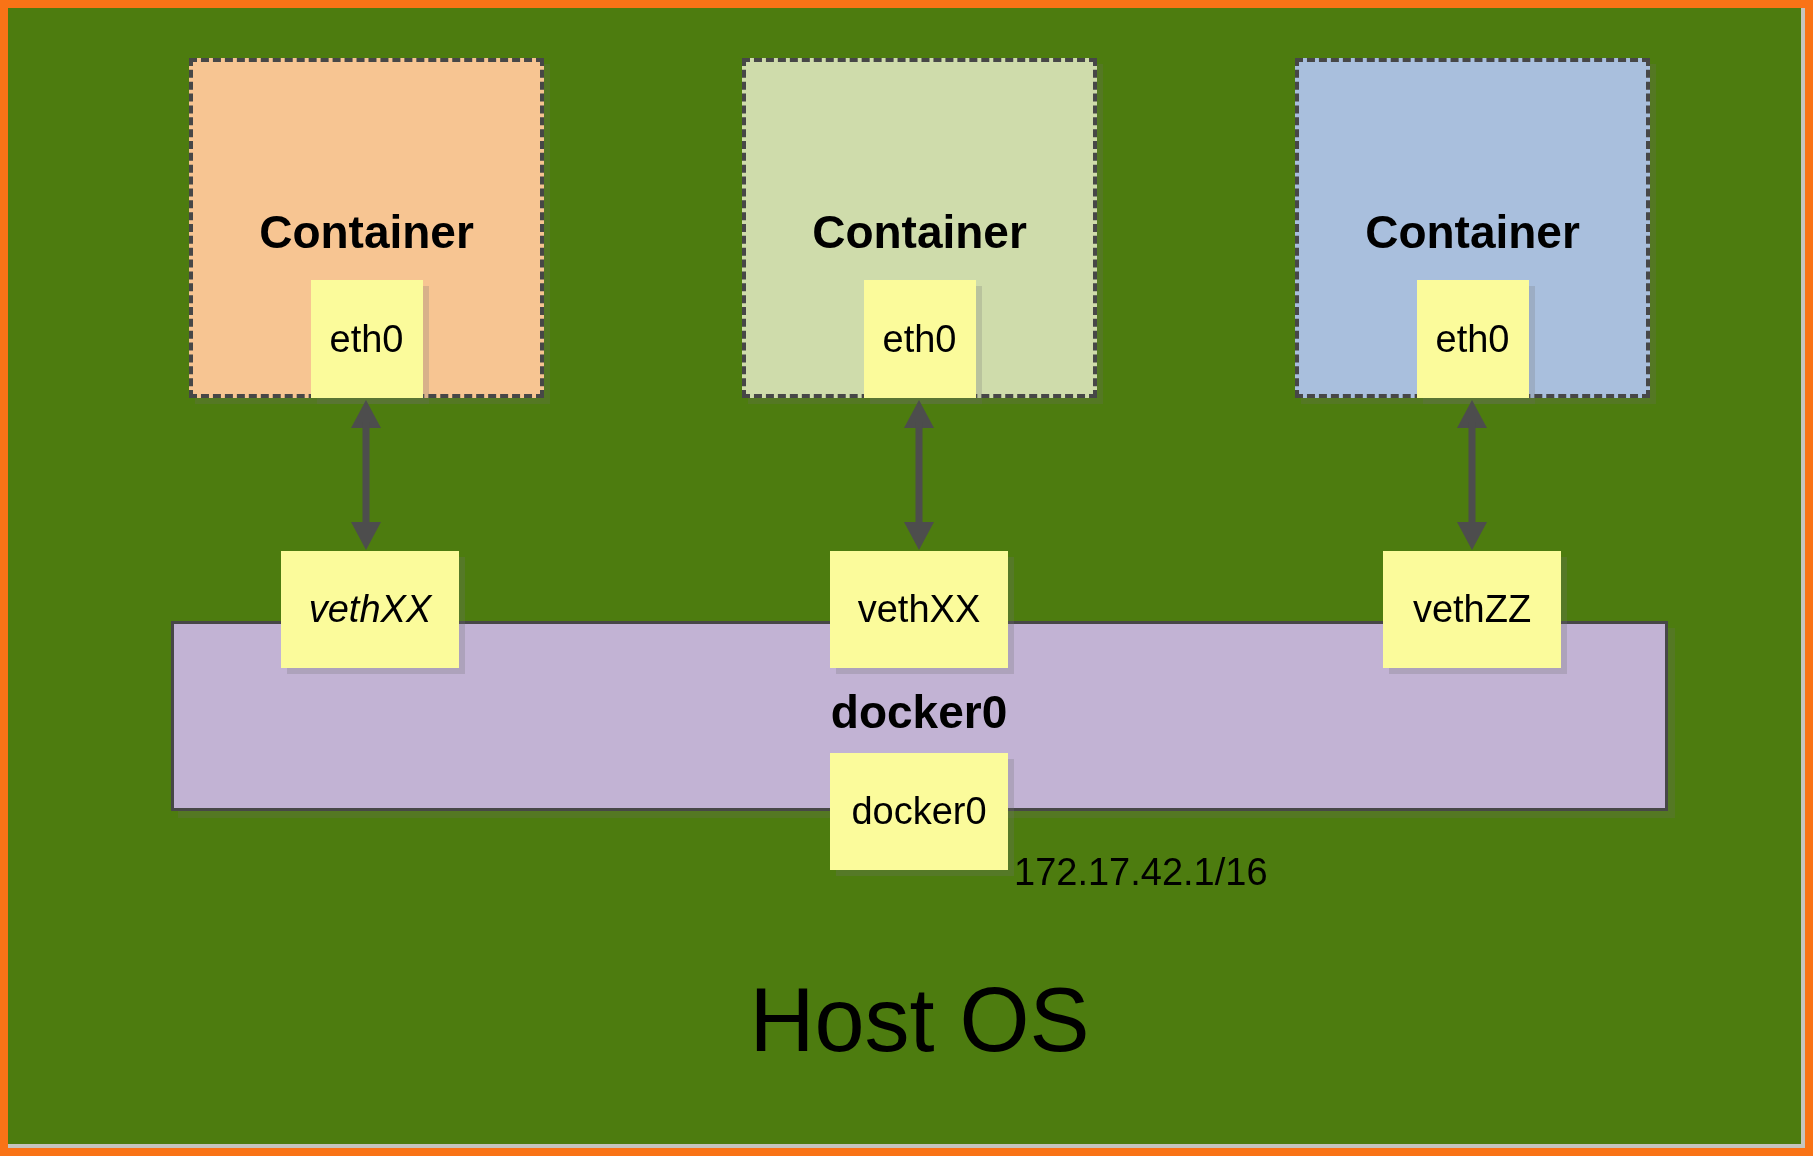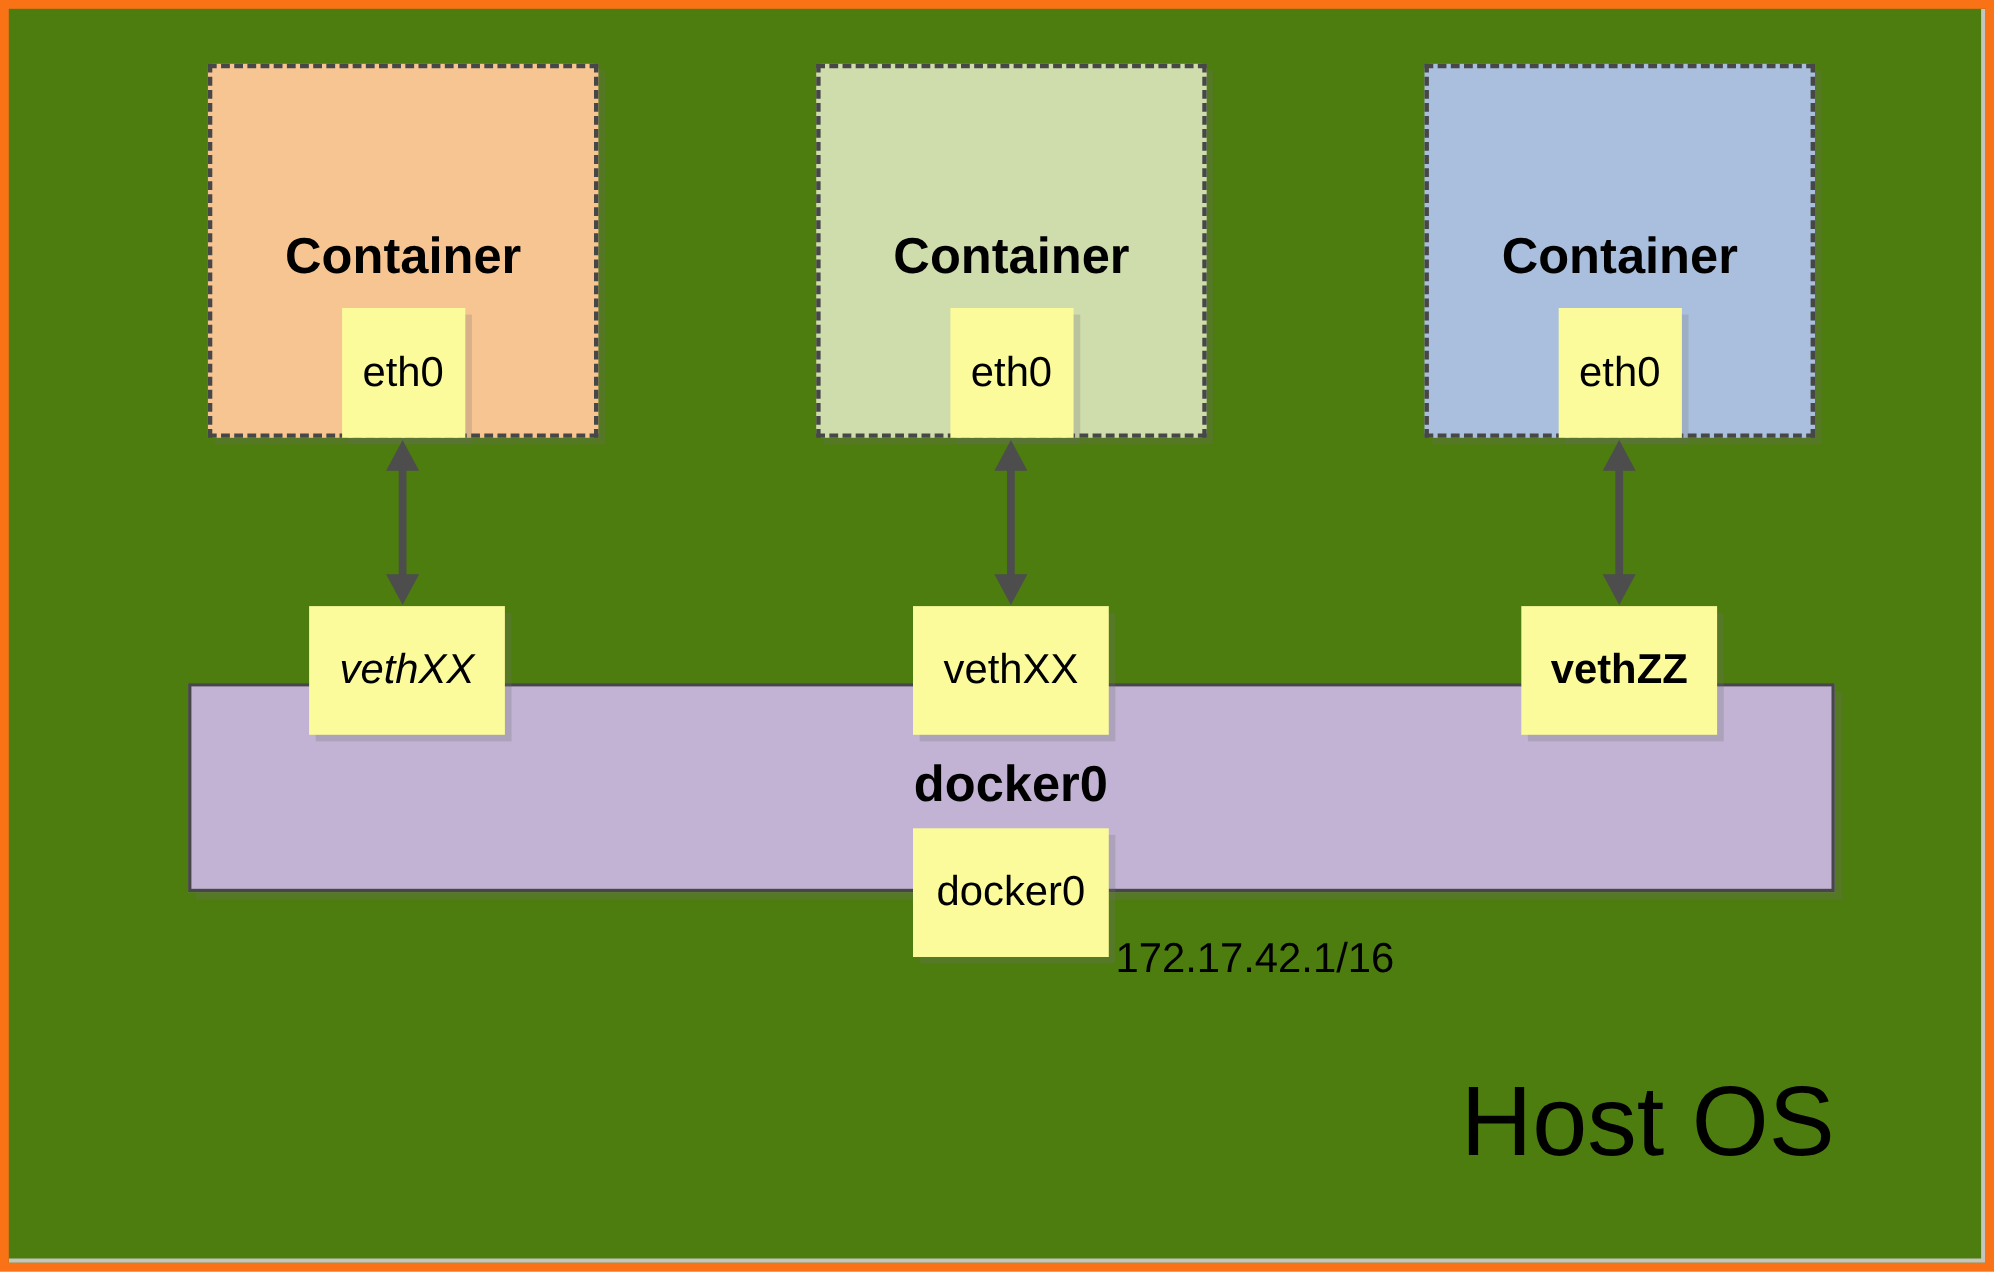--- a/index.html
+++ b/index.html
@@ -124,39 +124,39 @@
     box-shadow: 6px 6px 0 rgba(110,110,110,0.25);
     display: flex;
     align-items: center;
     justify-content: center;
     font-size: 38px;
     z-index: 2;
   }
   .veth-box { top: 543px; }
   .veth-box.v0 { left: 273px; font-style: italic; }
   .veth-box.v1 { left: 822px; }
-  .veth-box.v2 { left: 1375px; font-weight: bold; }
+  .veth-box.v2 { left: 1375px; }
   .bridge-if-box { left: 822px; top: 745px; }
 
   .ip-label {
     position: absolute;
     left: 962px;
     top: 843px;
     font-size: 38px;
     z-index: 2;
     margin-left: 44px;
   }
 
   
   .host-label {
     position: absolute;
     left: 163px;
     width: 1497px;
     top: 962px;
-    text-align: right;
+    text-align: center;
     font-size: 90px;
     line-height: 100px;
   }
 </style>
 </head>
 <body>
 
 <div class="page">
 
   <div class="container-box c0" style="background-color: rgb(247, 197, 146);">

